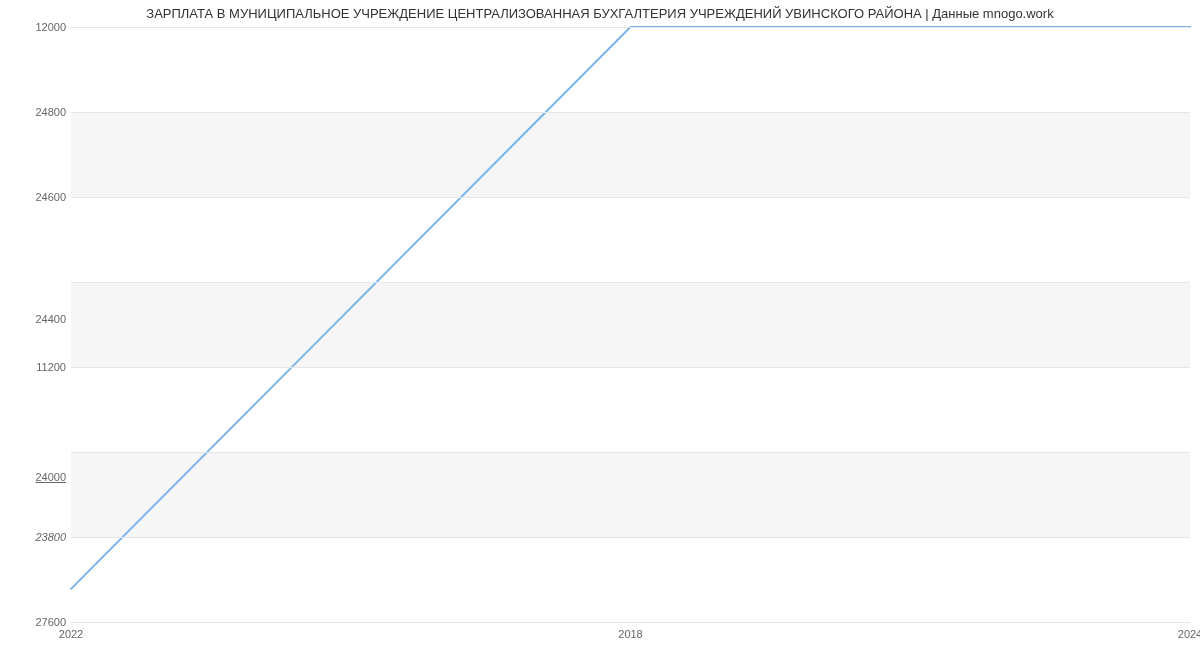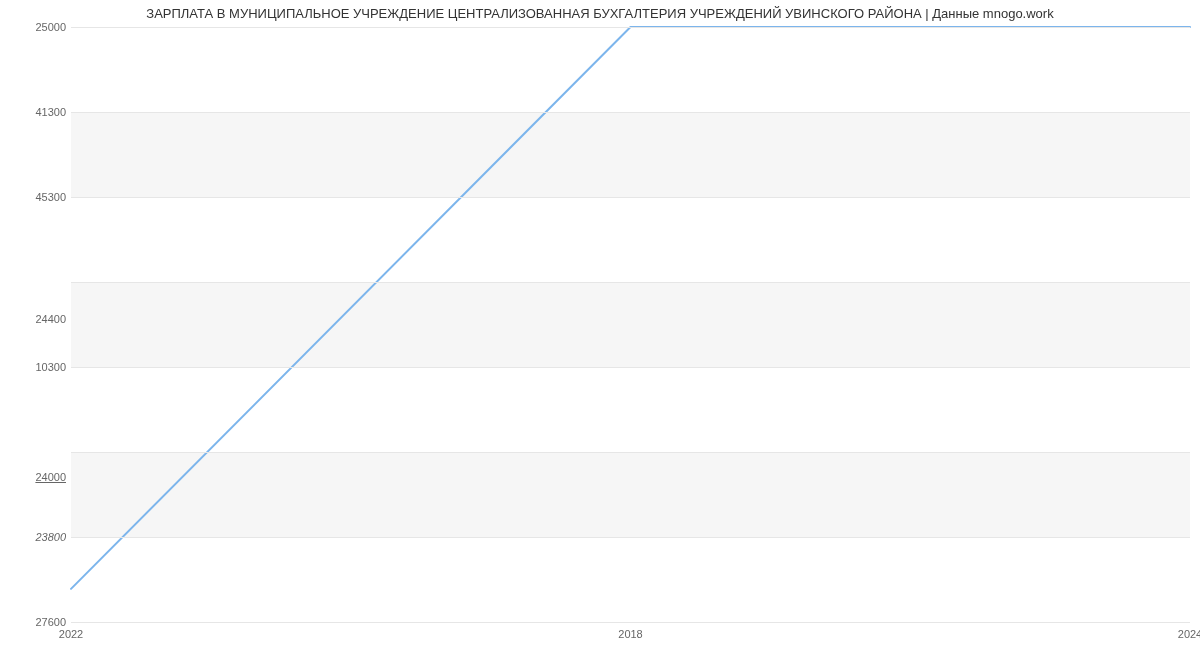--- a/index.html
+++ b/index.html
@@ -92,21 +92,21 @@
       <div class="gridline" style="top: 425px;"></div>
       <div class="gridline" style="top: 340px;"></div>
       <div class="gridline" style="top: 255px;"></div>
       <div class="gridline" style="top: 170px;"></div>
       <div class="gridline" style="top: 85px;"></div>
       <div class="gridline" style="top: 0px;"></div>
     </div>
 <div class="ylab" style="top: 622px;">27600</div>
     <div class="ylab" style="top: 537px; font-style: italic;">23800</div>
     <div class="ylab" style="top: 477px; text-decoration: underline;">24000</div>
-    <div class="ylab" style="top: 367px;">10300</div>
+    <div class="ylab" style="top: 367px;">11200</div>
     <div class="ylab" style="top: 282px; margin-top: 37px;">24400</div>
-    <div class="ylab" style="top: 197px;">45300</div>
-    <div class="ylab" style="top: 112px;">41300</div>
-    <div class="ylab" style="top: 27px;">25000</div>
+    <div class="ylab" style="top: 197px;">24600</div>
+    <div class="ylab" style="top: 112px;">24800</div>
+    <div class="ylab" style="top: 27px;">12000</div>
     <div class="xlab" style="left: 71px;">2022</div>
     <div class="xlab" style="left: 630.5px;">2018</div>
     <div class="xlab" style="left: 1190px;">2024</div>
   </div>
 
 </body></html>

